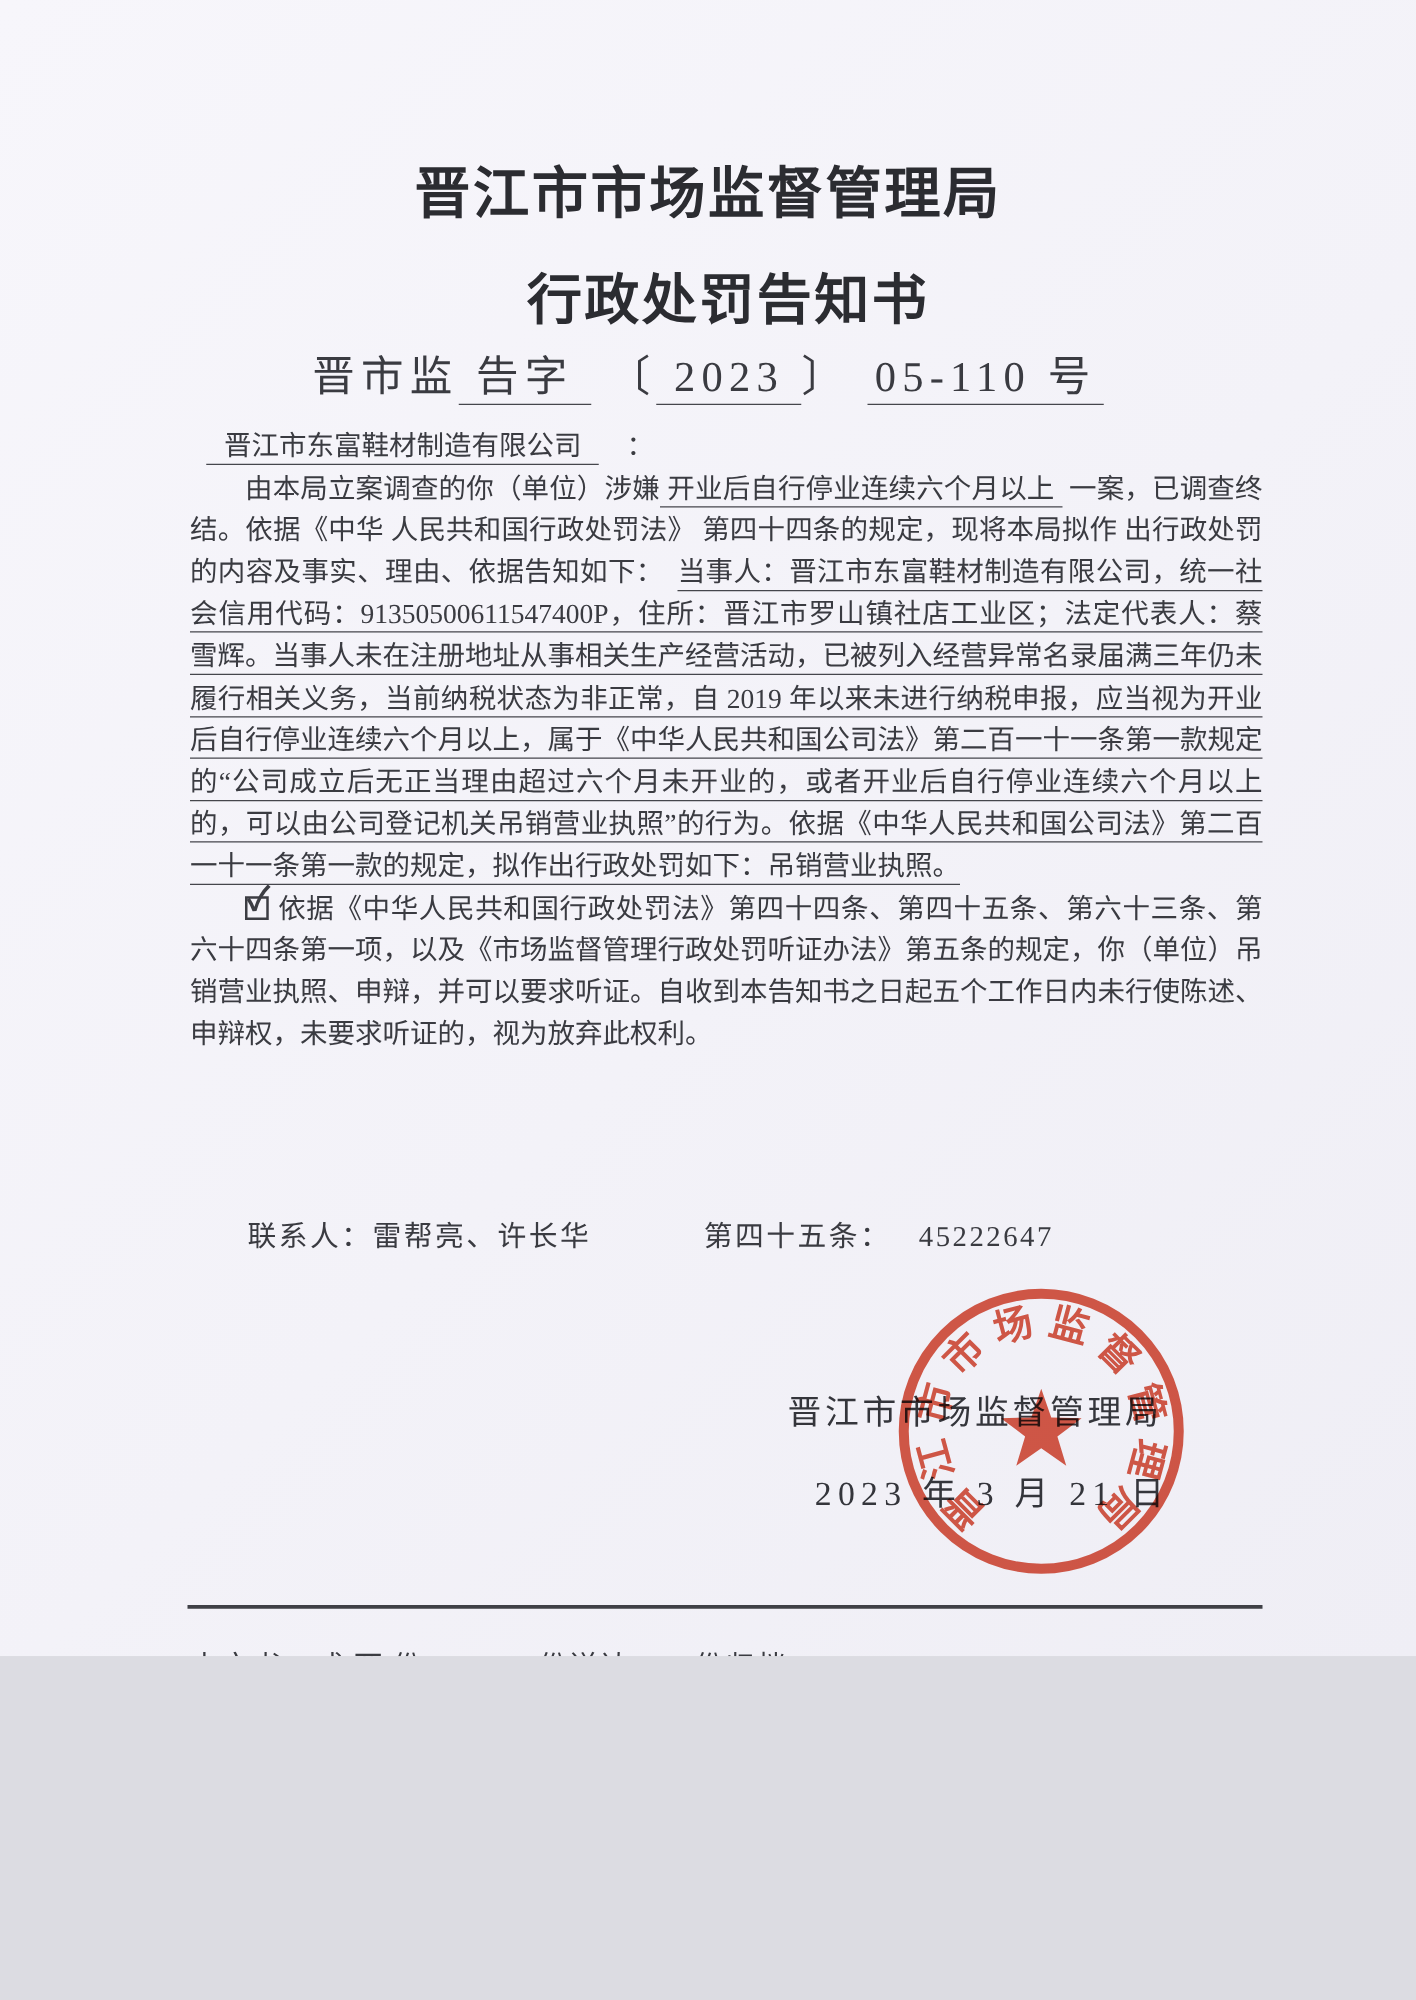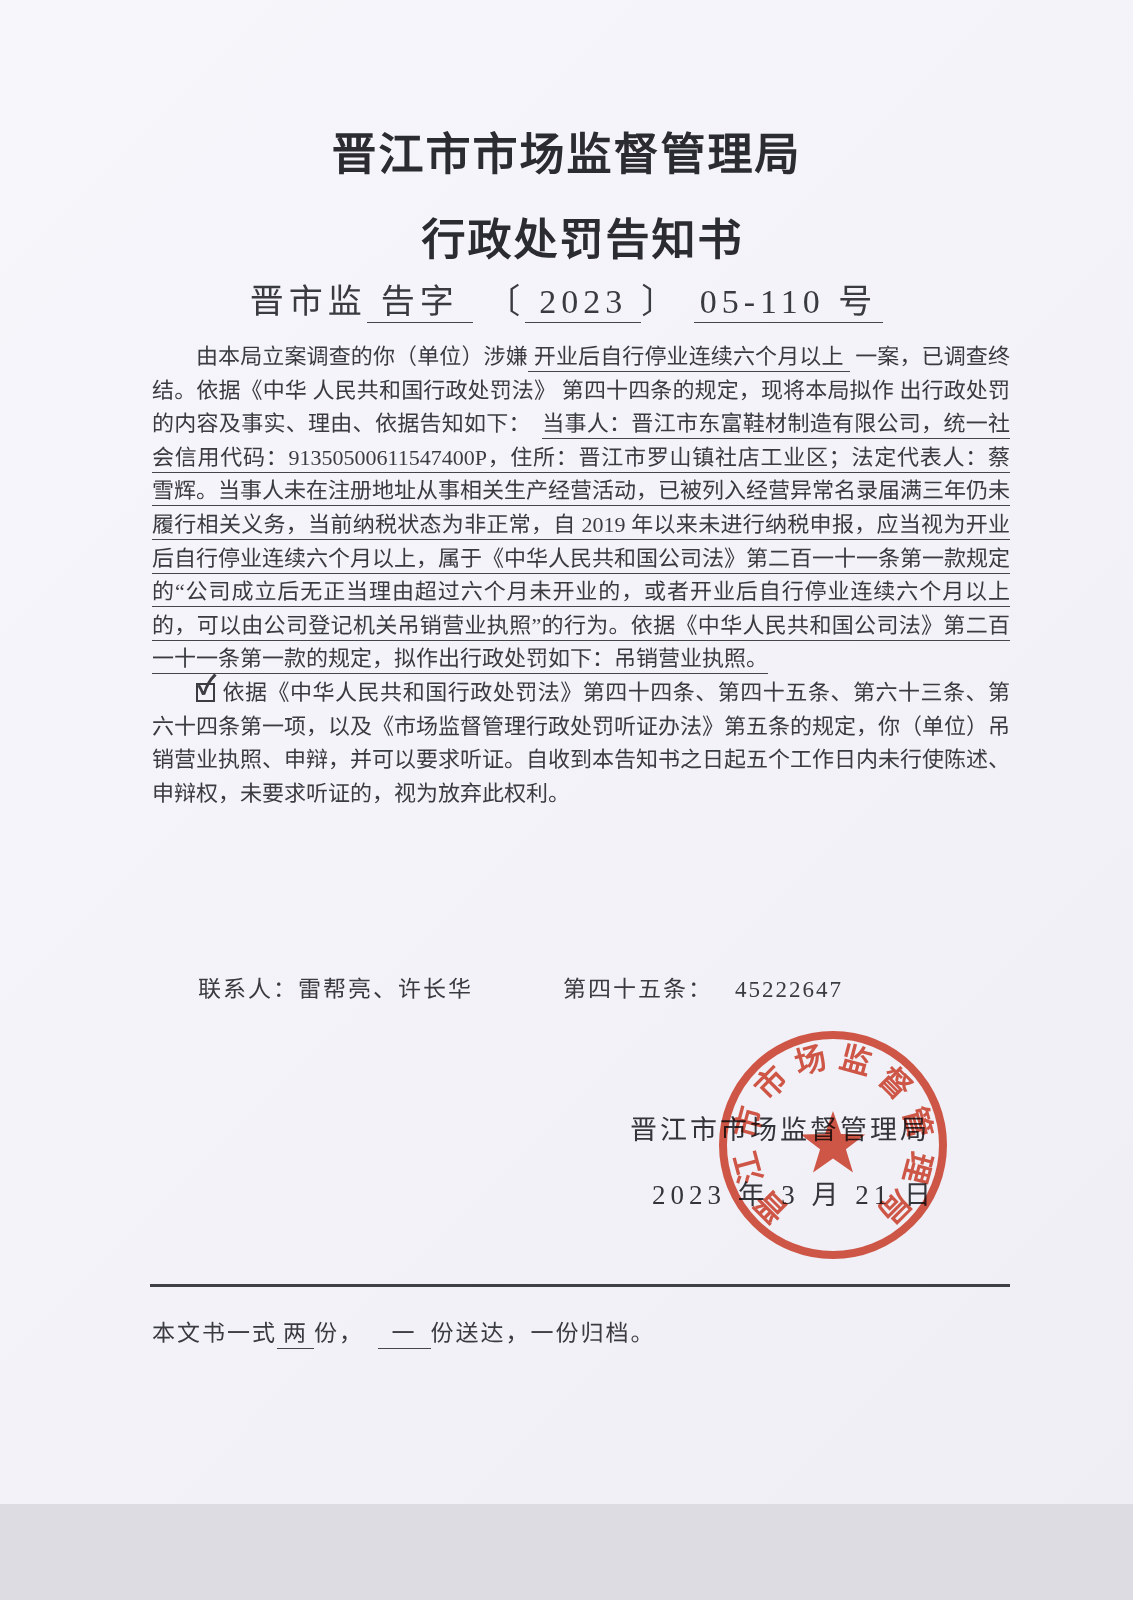--- a/index.html
+++ b/index.html
@@ -1,18 +1,18 @@
 <!DOCTYPE html>
 <html lang="zh-CN"><head>
 <meta charset="utf-8">
 <style>
   html,body{margin:0;padding:0;background:#dcdce2;}
   .page{
     position:relative;
-    width:1133px;height:1504px;
+    width:1133px;height:1325px;
     margin:0 auto;
     background:linear-gradient(135deg,#f7f6fb 0%,#f3f2f8 55%,#efeef5 100%);
     font-family:"Liberation Serif","DejaVu Serif",serif;
     color:#33343a;
     overflow:hidden;
   }
   .org-title{
     position:absolute;top:118px;left:0;width:100%;
     text-align:center;font-size:45px;font-weight:bold;
     letter-spacing:2px;color:#2b2c31;margin:0;
@@ -79,20 +79,21 @@
 <body>
 
 <div class="page">
 
   <h1 class="org-title">晋江市市场监督管理局</h1>
   <h1 class="doc-title">行政处罚告知书</h1>
 
   <div class="doc-number"><span>晋市监</span><span class="ul pad-m">告字</span> <span>〔</span><span class="ul pad-m">2023</span><span>〕</span> <span class="ul pad-s"><span>05-110</span> <span>号</span></span></div>
 
   <div class="body-block">
+    <p class="salutation"><span class="ul pad-m">晋江市东富鞋材制造有限公司</span>　<span>：</span></p>
 
     <p class="indent"><span>由本局立案调查的你（单位）涉嫌</span><span class="ul pad-s">开业后自行停业连续六个月以上</span> <span>一案，已调查终结。依据《中华 人民共和国行政处罚法》 第四十四条的规定，现将本局拟作 出行政处罚的内容及事实、理由、依据告知如下：　</span><span class="ul">当事人：晋江市东富鞋材制造有限公司，统一社会信用代码：91350500611547400P，住所：晋江市罗山镇社店工业区；法定代表人：蔡雪辉。当事人未在注册地址从事相关生产经营活动，已被列入经营异常名录届满三年仍未履行相关义务，当前纳税状态为非正常，自 2019 年以来未进行纳税申报，应当视为开业后自行停业连续六个月以上，属于《中华人民共和国公司法》第二百一十一条第一款规定的“公司成立后无正当理由超过六个月未开业的，或者开业后自行停业连续六个月以上的，可以由公司登记机关吊销营业执照”的行为。依据《中华人民共和国公司法》第二百一十一条第一款的规定，拟作出行政处罚如下：吊销营业执照。</span></p>
 
 
     <p class="indent"><span class="checkbox"><span class="check">✓</span></span><span>依据《中华人民共和国行政处罚法》第四十四条、第四十五条、第六十三条、第六十四条第一项，以及《市场监督管理行政处罚听证办法》第五条的规定，你（单位）吊销营业执照、申辩，并可以要求听证。自收到本告知书之日起五个工作日内未行使陈述、申辩权，未要求听证的，视为放弃此权利。</span></p>
   </div>
 
   <div class="contact-line"><span>联系人：</span><span>雷帮亮、许长华</span><span class="contact-gap"></span><span>第四十五条：</span><span class="phone-gap"></span><span>45222647</span></div>
 
   <div class="signature">

